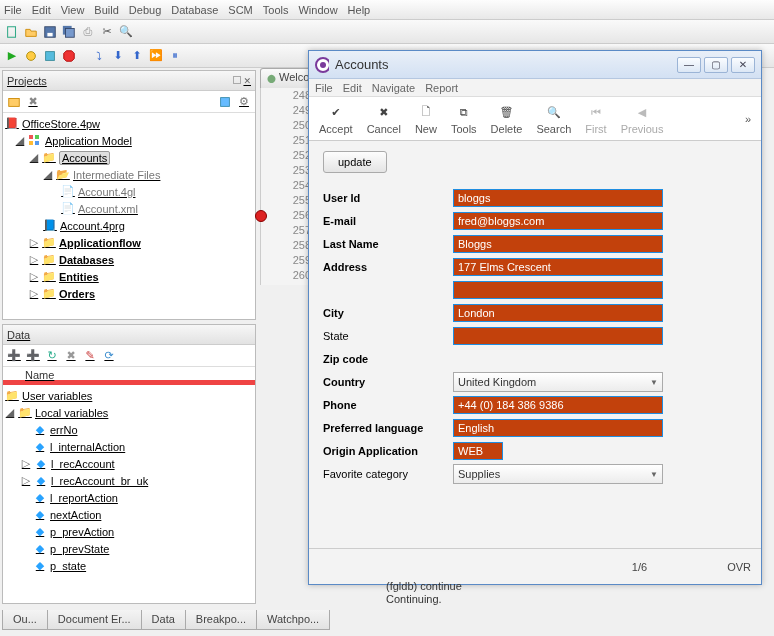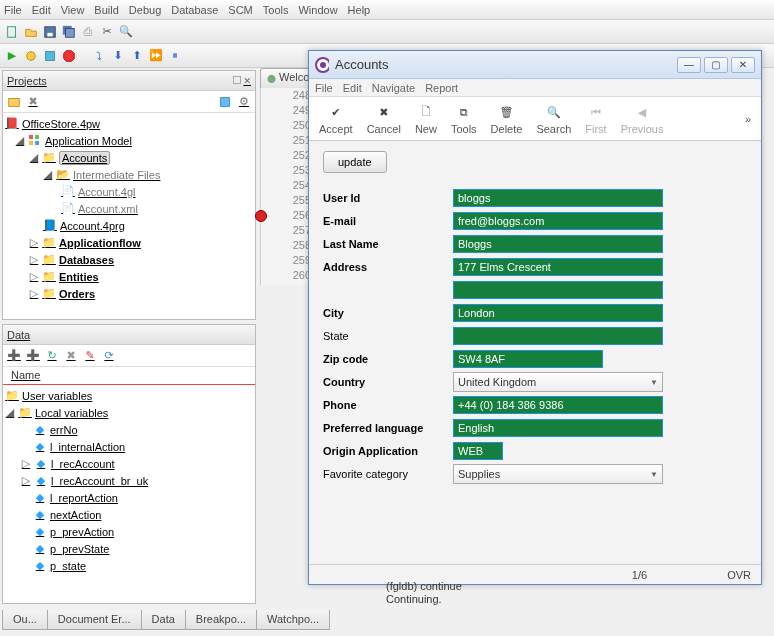--- a/index.html
+++ b/index.html
@@ -45,28 +45,28 @@
 .acct-menubar { height: 18px; display: flex; align-items: center; gap: 10px; padding: 0 6px; color: #666; border-bottom: 1px solid #ddd; }
 .acct-toolbar { height: 44px; border-bottom: 1px solid #ccc; display: flex; align-items: center; gap: 14px; padding: 2px 10px; background: #fff; }
 .acct-tool { display: flex; flex-direction: column; align-items: center; gap: 1px; color: #555; cursor: default; }
 .acct-tool .ic { width: 20px; height: 20px; display: flex; align-items: center; justify-content: center; color: #444; }
 .acct-tool.dis { color: #aaa; }
 .acct-tool.dis .ic { color: #bbb; }
 .acct-body { flex: 1; background: #f3f3f3; padding: 10px 14px; overflow: auto; }
 .update-btn { border: 1px solid #aaa; background: linear-gradient(#fdfdfd,#e4e4e4); border-radius: 3px; padding: 4px 14px; margin-bottom: 14px; cursor: default; }
 .form-row { display: flex; align-items: center; height: 22px; margin-bottom: 1px; }
 .form-row label { width: 130px; color: #000; }
-.form-row .val { flex: 1; max-width: 210px; height: 18px; border: 1px solid #1f8de0; background: #15803d; color: #fff; padding: 1px 4px; display: flex; align-items: center; }
+.form-row .val { flex: 1; max-width: 210px; height: 18px; border: 1px solid #1f8de0; background: #c2410c; color: #fff; padding: 1px 4px; display: flex; align-items: center; }
 .form-row .val.small { max-width: 150px; }
 .form-row .val.tiny { max-width: 50px; }
 .form-row .combo { flex: 1; max-width: 210px; height: 20px; border: 1px solid #aaa; background: linear-gradient(#fff,#ececec); color: #333; padding: 1px 4px; display: flex; align-items: center; justify-content: space-between; }
 .combo .dd { color: #666; font-size: 8px; }
 .bold { font-weight: bold; }
 
-.acct-status { height: 20px; border-top: 1px solid #ccc; display: flex; align-items: center; justify-content: flex-end; padding: 0 10px; gap: 80px; color: #444; background: #f3f3f3; }
+.acct-status { height: 36px; border-top: 1px solid #ccc; display: flex; align-items: center; justify-content: flex-end; padding: 0 10px; gap: 80px; color: #444; background: #f3f3f3; }
 
 
 .bottom-tabs { position: absolute; left: 2px; bottom: 2px; right: 2px; height: 24px; display: flex; gap: 0; }
 .btab { border: 1px solid #aaa; border-top: none; background: linear-gradient(#f4f4f4,#e2e2e2); padding: 3px 10px; color: #444; height: 20px; margin-right: -1px; }
 .console-text { position: absolute; left: 386px; bottom: 30px; font-size: 11px; color: #333; line-height: 13px; }
 
 .sq { width: 8px; height: 8px; border: 1px solid #aaa; display: inline-block; }
 .smallx { font-size: 9px; color: #666; }
 </style>
 </head>
@@ -230,21 +230,21 @@
         <span>Data</span>
       </div>
     <div class="panel-tb">
       <span class="tb-ico" style="color:#2a2">➕</span>
       <span class="tb-ico" style="color:#2a2">➕</span>
       <span class="tb-ico" style="color:#2a8">↻</span>
       <span class="tb-ico" style="color:#999">✖</span>
       <span class="tb-ico" style="color:#c44">✎</span>
       <span class="tb-ico" style="color:#38c">⟳</span>
     </div>
-    <div style="height:18px;border-bottom:1px solid #ef4444;padding:2px 8px;color:#333">Name</div>
+    <div style="height:18px;border-bottom:5px solid #ef4444;padding:2px 22px;color:#333">Name</div>
     <div class="panel-body">
       <div class="tree-item">
           <span class="ico">📁</span>
           <span>User variables</span>
         </div>
       <div class="tree-item">
           <span class="tree-arrow">◢</span>
           <span class="ico">📁</span>
           <span>Local variables</span>
         </div>
@@ -391,21 +391,20 @@
     <div class="form-row">
         <label class="bold">City</label>
         <div class="val">London</div>
       </div>
     <div class="form-row">
         <label>State</label>
         <div class="val"></div>
       </div>
     <div class="form-row">
         <label class="bold">Zip code</label>
-        <div class="val small">SW4 8AF</div>
       </div>
     <div class="form-row">
         <label class="bold">Country</label>
         <div class="combo">
           <span>United Kingdom</span>
           <span class="dd">▼</span>
         </div>
       </div>
     <div class="form-row">
         <label class="bold">Phone</label>

